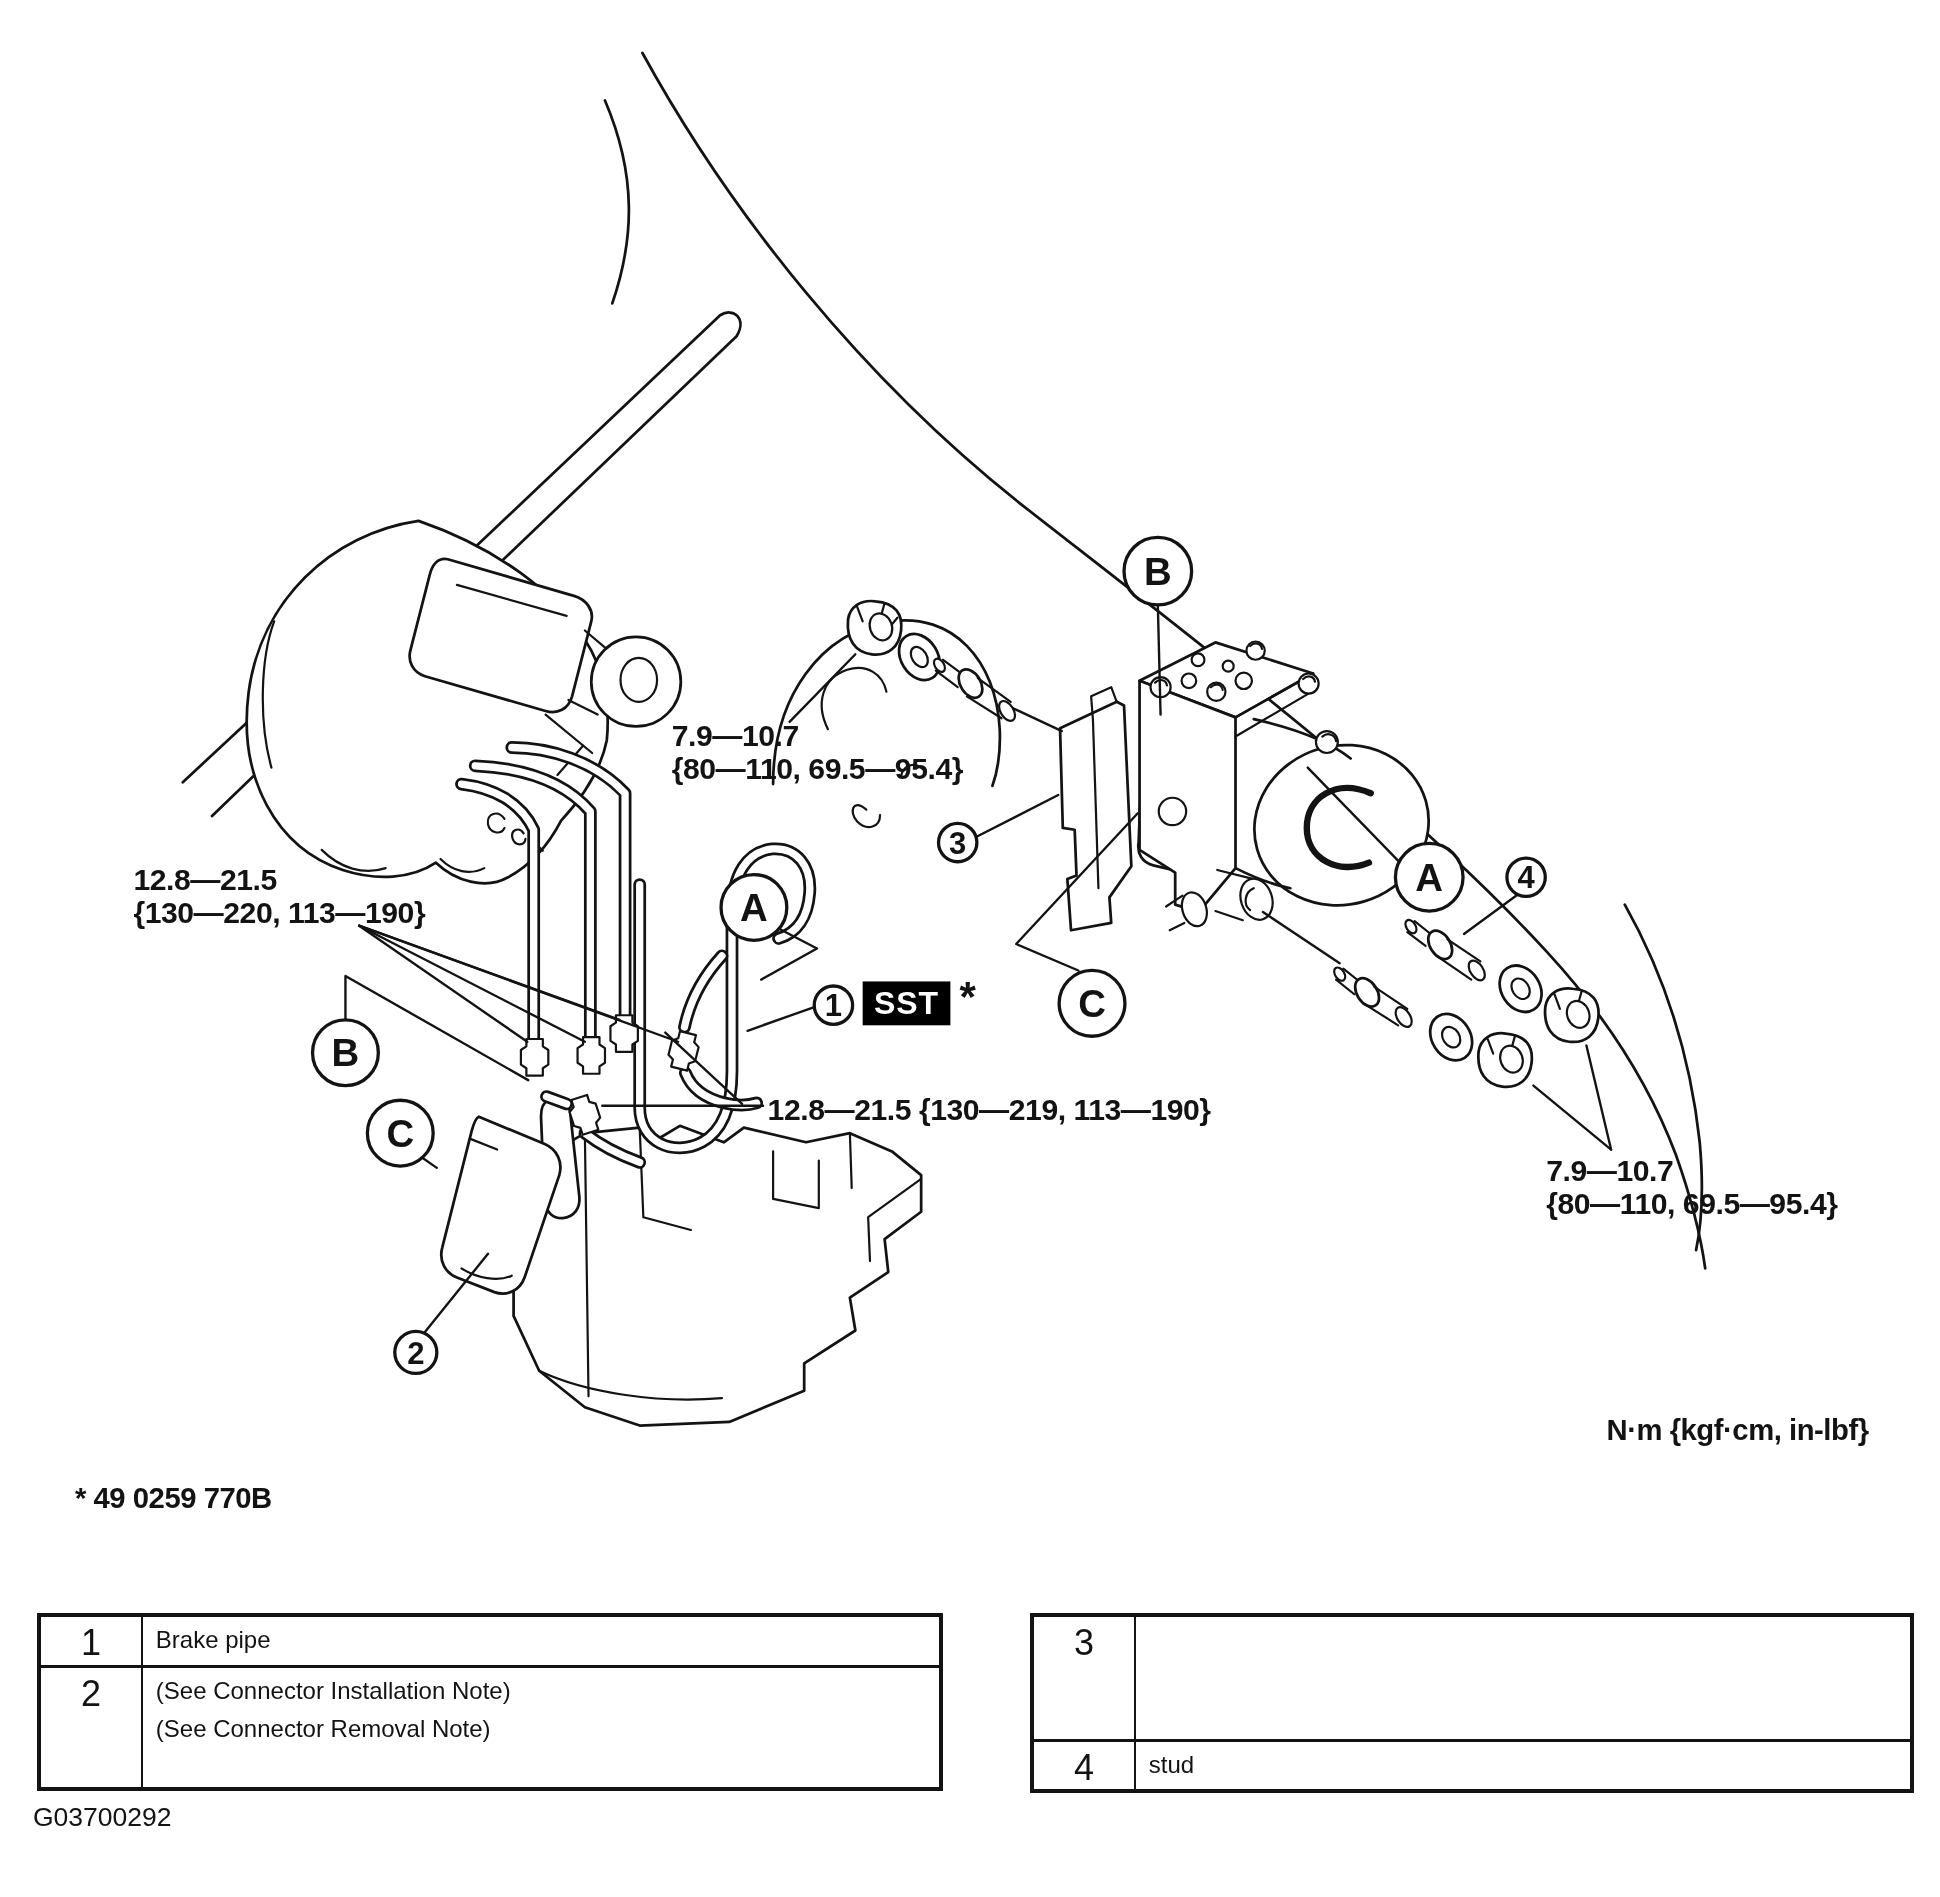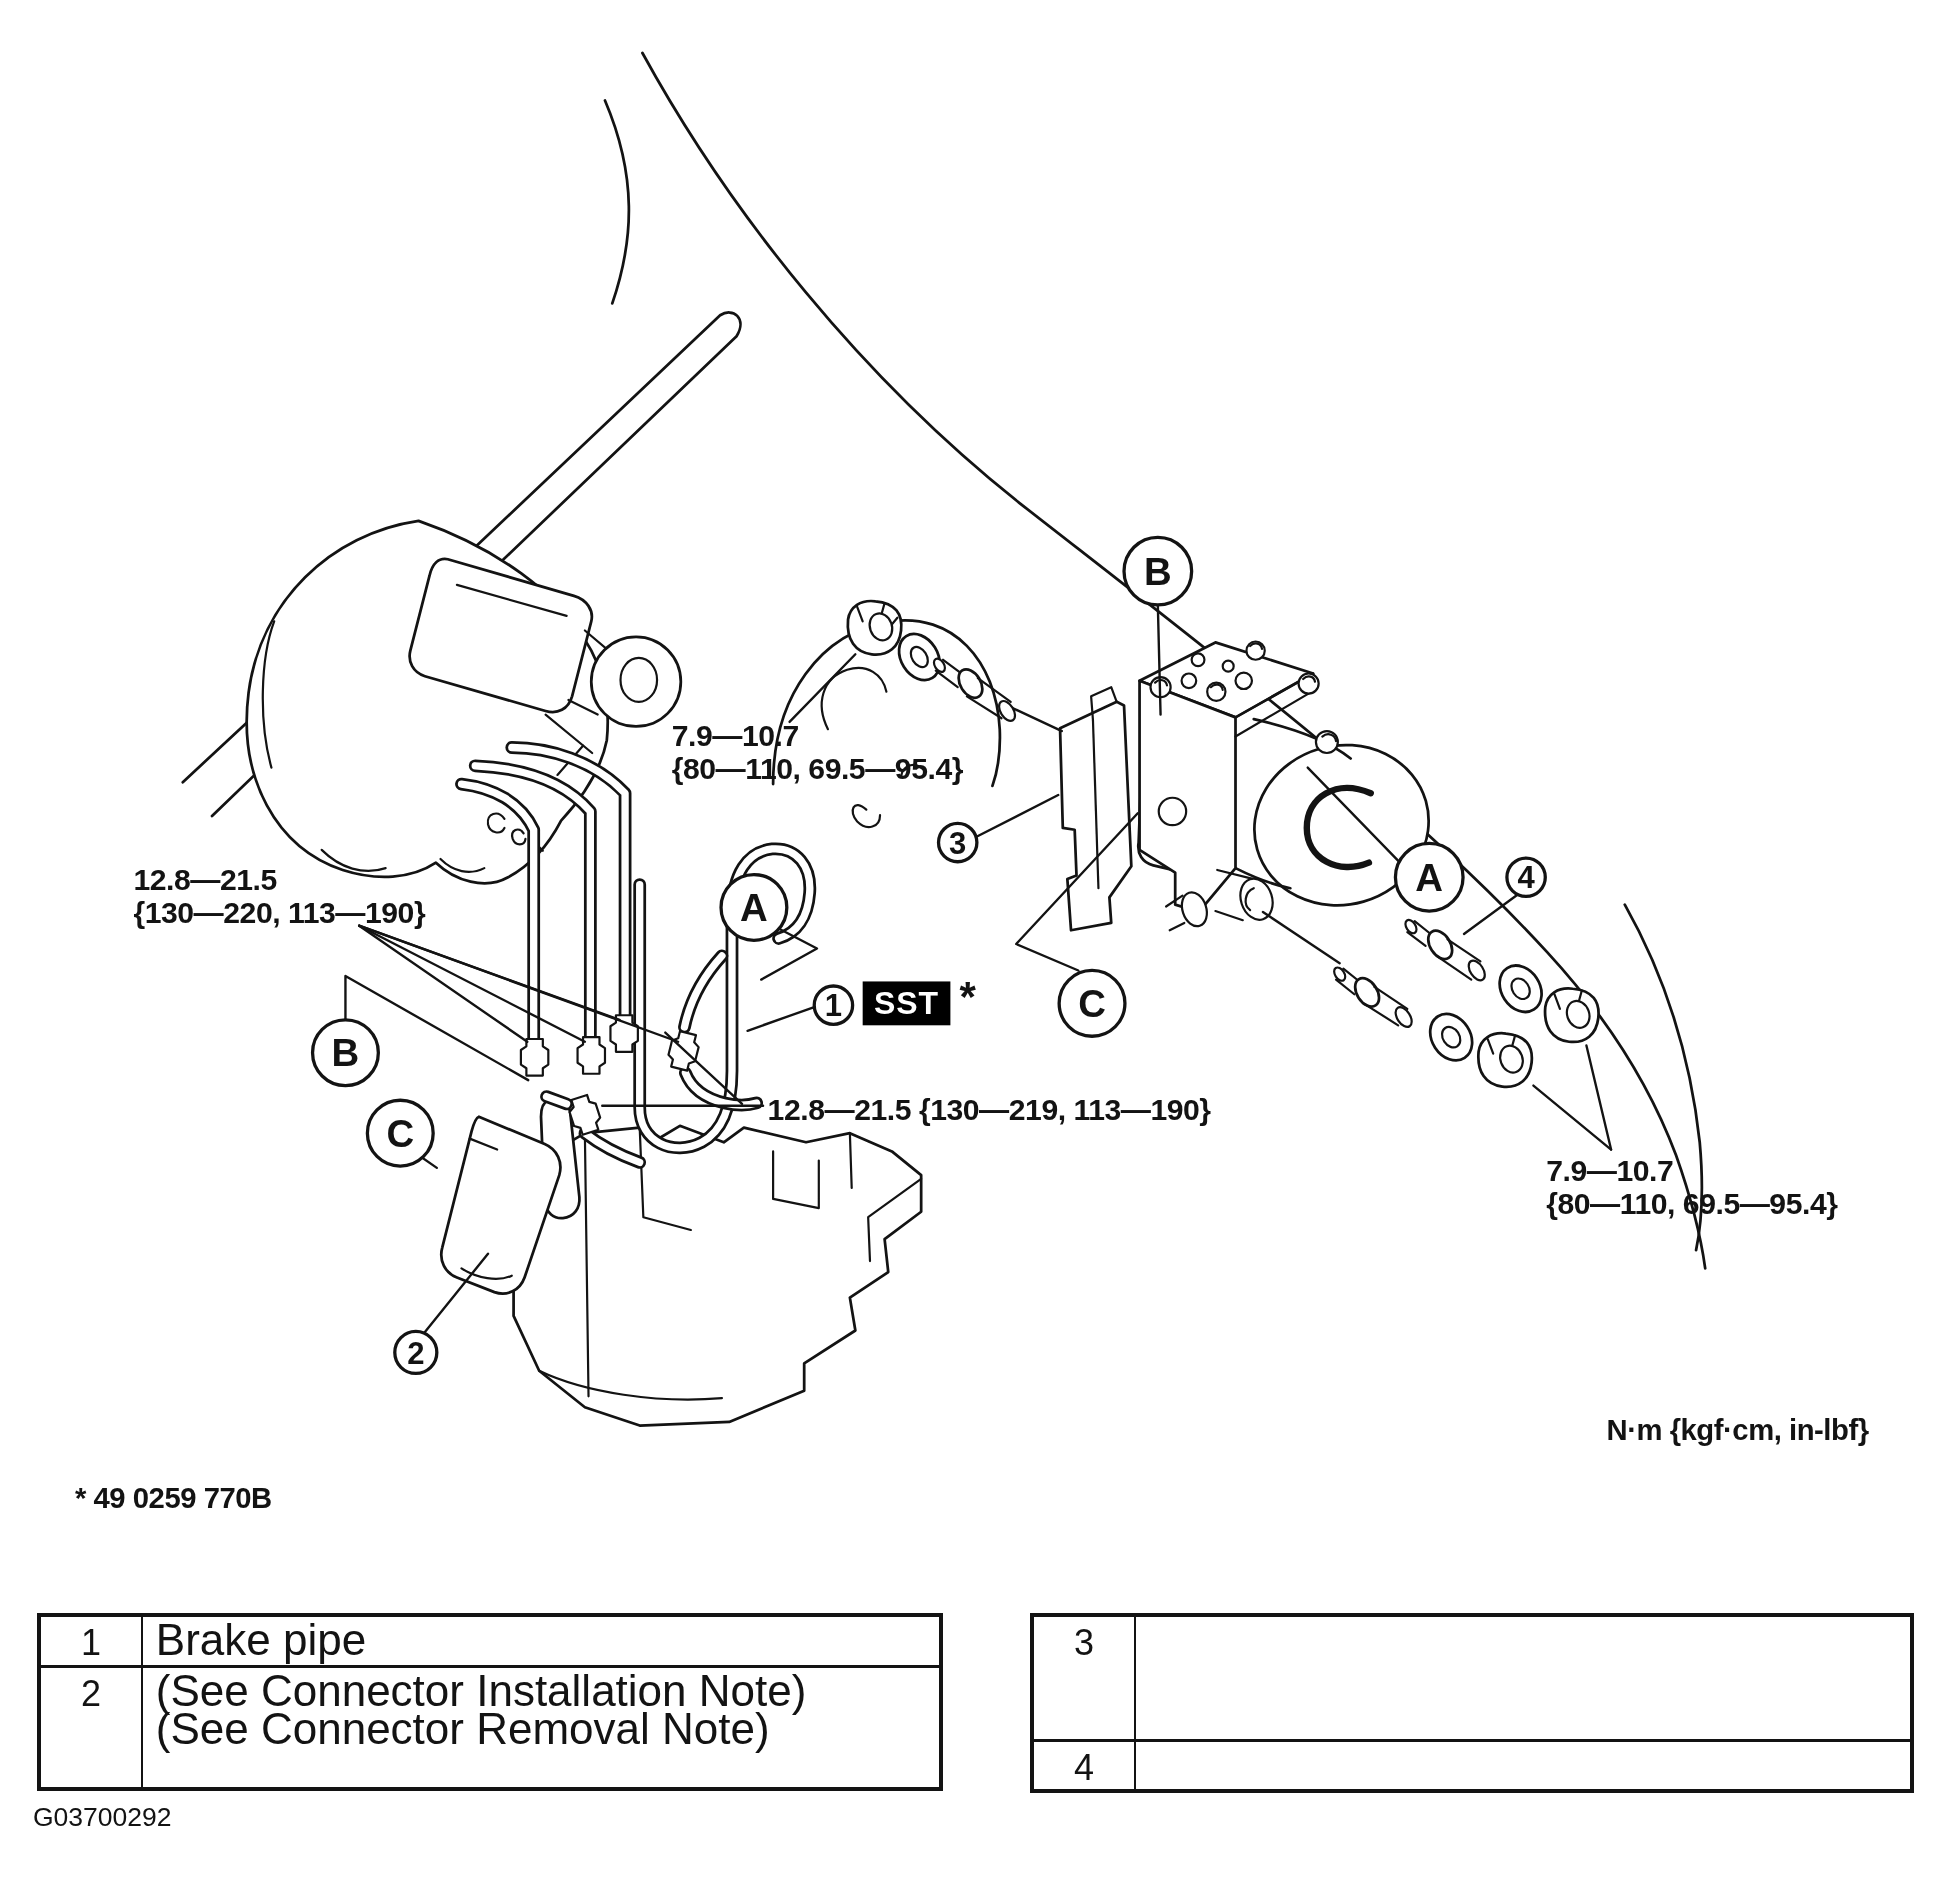--- a/index.html
+++ b/index.html
@@ -21,21 +21,21 @@
   .note-sm{font-weight:bold;font-size:32px;fill:#131313;letter-spacing:-0.5px;}
   .fig-id{font-size:29px;fill:#131313;}
   .sst-text{font-weight:bold;font-size:35px;fill:#ffffff;text-anchor:middle;letter-spacing:1px;}
   .sst-star{font-weight:bold;font-size:46px;fill:#131313;}
   
   .parts-table{position:absolute;border:4.6px solid #131313;background:#ffffff;box-sizing:border-box;}
   .pt-row{display:flex;box-sizing:border-box;}
   .pt-row + .pt-row{border-top:3.7px solid #131313;}
   .pt-num{width:102px;flex:0 0 102px;border-right:2.7px solid #131313;display:flex;
           align-items:flex-start;justify-content:center;font-size:36px;padding-top:4.6px;box-sizing:border-box;}
-  .pt-desc{flex:1;padding:3.7px 11px 5.5px 12.8px;font-size:44px;line-height:38px;box-sizing:border-box;}
+  .pt-desc{flex:1;padding:3.7px 11px 5.5px 12.8px;font-size:24px;line-height:38px;box-sizing:border-box;}
 </style>
 </head>
 <body>
 
 <div class="page">
 
 <svg width="1941" height="1898" viewBox="0 0 2124 2077">
 
   <g>
     <path class="ln" d="M 703,58 C 800,235 945,415 1115,550 C 1330,718 1545,880 1693,1042 C 1763,1118 1807,1192 1834,1264 C 1851,1312 1861,1352 1866,1388"></path>
@@ -332,17 +332,20 @@
     </div>
   </div>
 </div>
 
 <div class="parts-table" style="left:1030px; top:1613px; width:884px;">
   <div class="pt-row" style="min-height:122px;">
     <div class="pt-num">3</div>
   </div>
   <div class="pt-row" style="min-height:48px;">
     <div class="pt-num">4</div>
+    <div class="pt-desc">
+      <div>stud</div>
+    </div>
   </div>
 </div>
 
 </div>
 
 
 </body></html>

